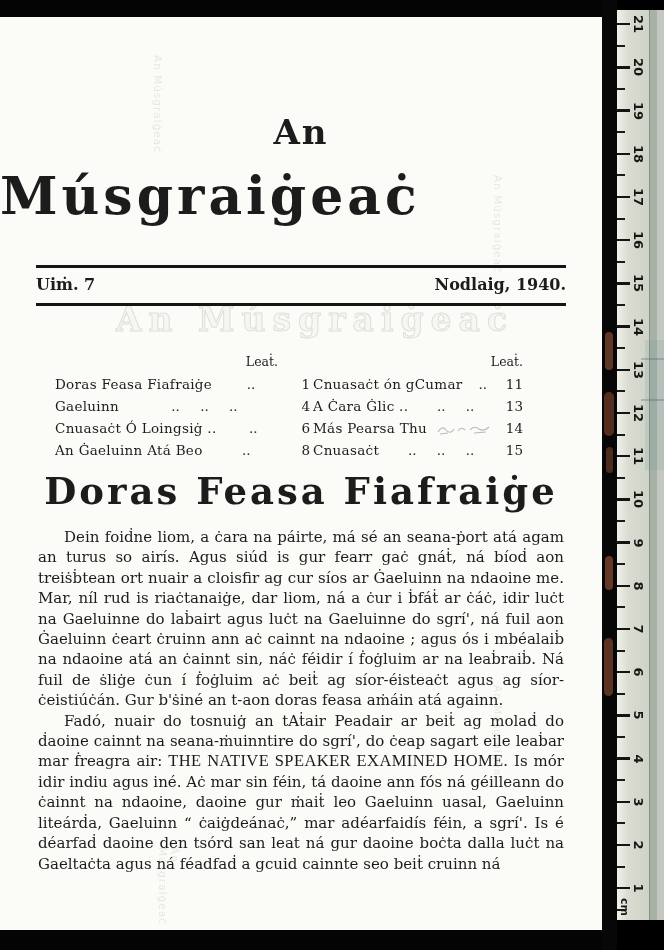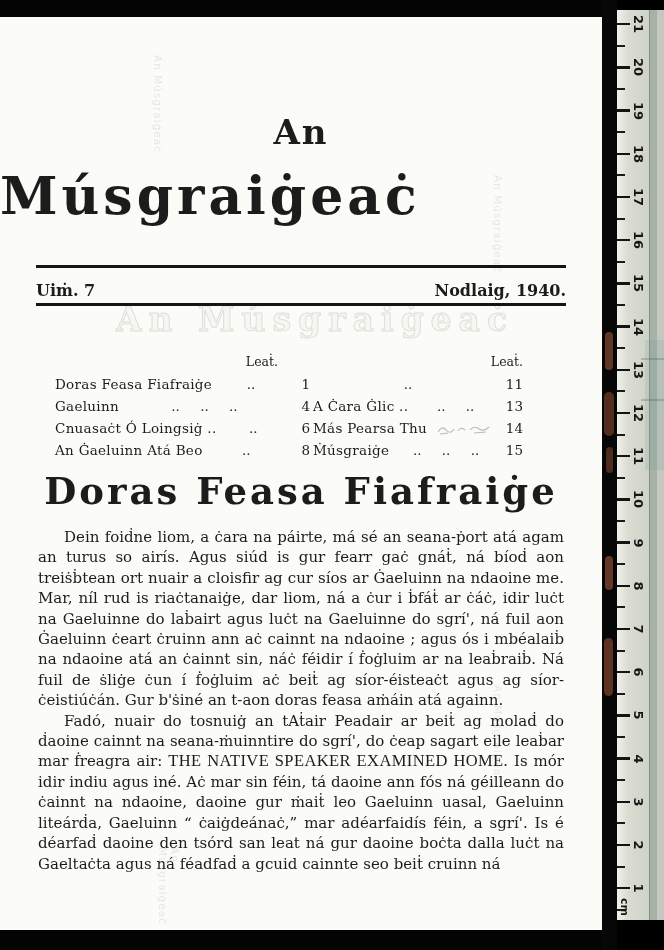--- a/index.html
+++ b/index.html
@@ -7,21 +7,21 @@
          font-family:"DejaVu Serif", serif;color:#1c1c1c;}
   
   .page{position:absolute;left:0;top:17px;width:602px;height:913px;background:#fbfbf8;}
   .masthead-an{position:absolute;left:0;top:95px;width:100%;text-align:center;
                font-size:34px;font-weight:bold;letter-spacing:2px;}
   .masthead-title{position:absolute;left:0;top:148px;width:100%;text-align:left;
                   font-size:52px;font-weight:bold;letter-spacing:4px;}
   .rule{position:absolute;left:36px;width:530px;height:3px;background:#151515;}
   .rule-top{top:248px;}
   .rule-bottom{top:286px;}
-  .header-row{position:absolute;left:36px;top:259px;width:530px;height:30px;line-height:30px;
+  .header-row{position:absolute;left:36px;top:253px;width:530px;height:30px;line-height:30px;
               display:flex;justify-content:space-between;font-size:16px;font-weight:bold;align-items:center;}
   .header-center{letter-spacing:0.5px;}
   
   .wm-big{position:absolute;left:105px;top:283px;width:420px;text-align:center;
           font-size:33px;font-weight:bold;letter-spacing:7px;color:#f6f6f2;
           -webkit-text-stroke:1px #dfdfd9;pointer-events:none;}
   .wm-v{position:absolute;writing-mode:vertical-rl;font-family:"DejaVu Sans",sans-serif;
         font-size:10.5px;color:#e7e7e3;letter-spacing:1px;pointer-events:none;}
   .wm-v1{left:152px;top:38px;}
   .wm-v2{left:492px;top:158px;}
@@ -120,37 +120,38 @@
         </div>
         <div class="toc-row">
           <span class="t">An Ġaeluinn Atá Beo</span>
           <span class="dots">..</span>
           <span class="p">8</span>
         </div>
       </div>
       <div class="toc-col toc-col-right">
         <div class="leat">Leaṫ.</div>
         <div class="toc-row">
+          <span class="t">Cnuasaċt ón gCumar</span>
           <span class="dots">..</span>
           <span class="p">11</span>
         </div>
         <div class="toc-row">
           <span class="t">A Ċara Ġlic ..</span>
           <span class="dots">.. ..</span>
           <span class="p">13</span>
         </div>
         <div class="toc-row">
           <span class="t">Más Pearsa Thu</span>
           <svg class="scribble" width="62" height="12" viewBox="0 0 62 12">
             <path d="M4 9 Q8 2 12 7 T20 6 M24 8 Q27 3 31 7 M36 7 Q40 2 45 6 Q50 9 55 4 M6 11 L14 10 M40 10 L52 9" fill="none" stroke="#a9aebb" stroke-width="1.1" opacity="0.85"></path>
           </svg>
           <span class="p">14</span>
         </div>
         <div class="toc-row">
-          <span class="t">Ṁúsgraiġe</span>
+          <span class="t">Cnuasaċt</span>
           <span class="dots">.. .. ..</span>
           <span class="p">15</span>
         </div>
       </div>
     </div>
 
     <div class="article-heading">Doras Feasa Fiafraiġe</div>
 
     <div class="article">
       <p>Dein foiḋne liom, a ċara na páirte, má sé an seana-ṗort atá agam an turus so airís.  Agus siúd is gur fearr gaċ gnáṫ, ná bíoḋ aon treiṡḃtean ort nuair a cloisfir ag cur síos ar Ġaeluinn na ndaoine me.  Mar, níl rud is riaċtanaiġe, dar liom, ná a ċur i ḃfáṫ ar ċáċ, idir luċt na Gaeluinne do laḃairt agus luċt na Gaeluinne do sgrí', ná fuil aon Ġaeluinn ċeart ċruinn ann aċ cainnt na ndaoine ; agus ós i mbéalaiḃ na ndaoine atá an ċainnt sin, náċ féidir í ḟoġluim ar na leaḃraiḃ.  Ná fuil de ṡliġe ċun í ḟoġluim aċ beiṫ ag síor-éisteaċt agus ag síor-ċeistiúċán.  Gur b'ṡiné an t-aon doras feasa aṁáin atá againn.</p>

